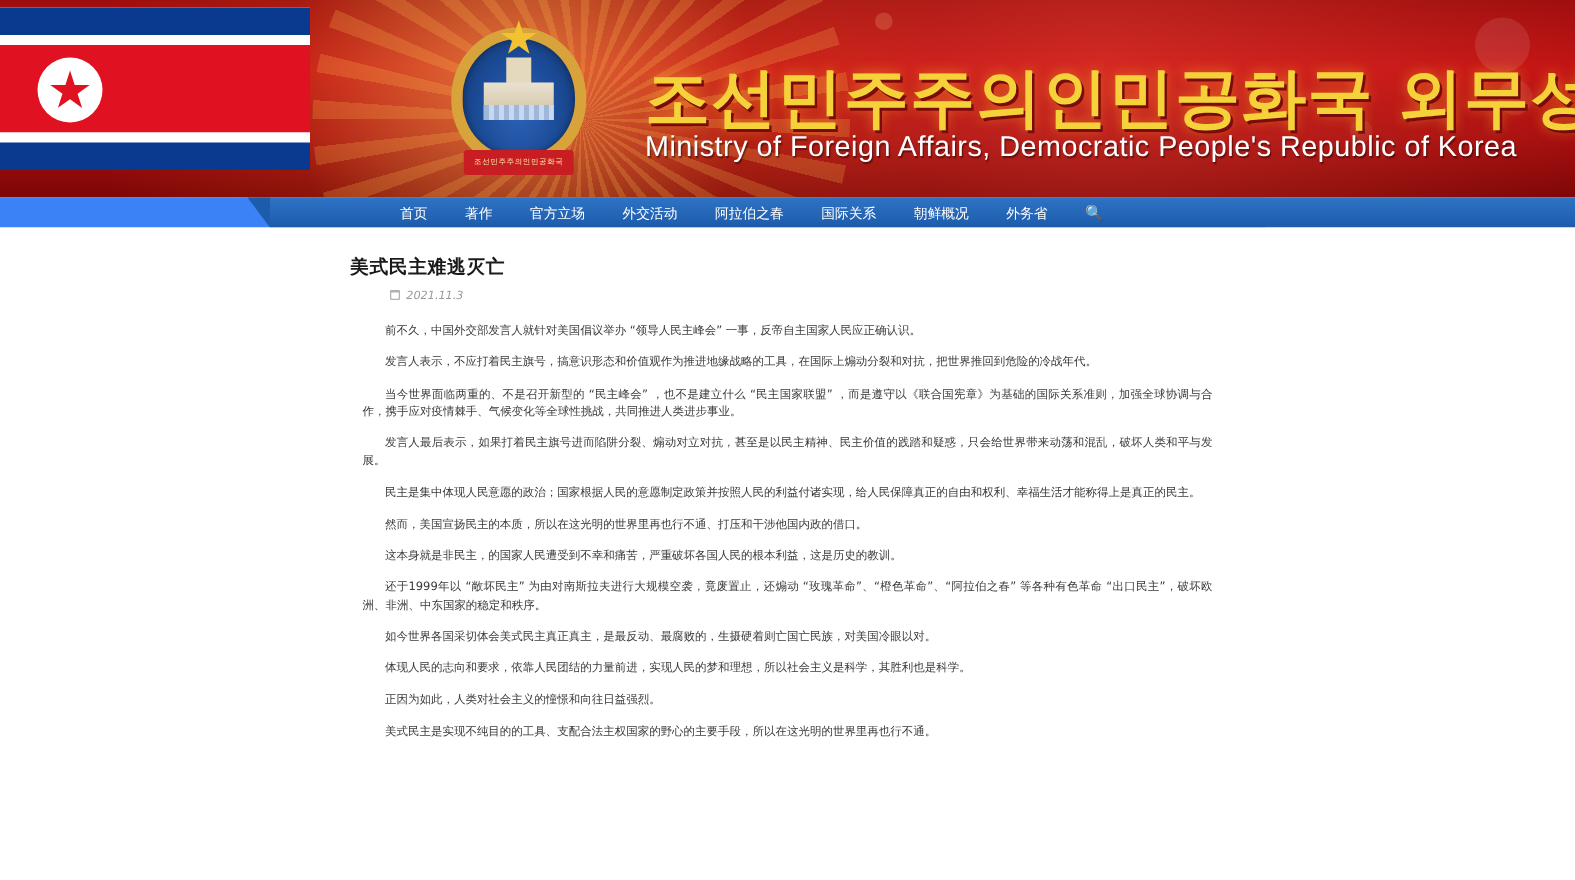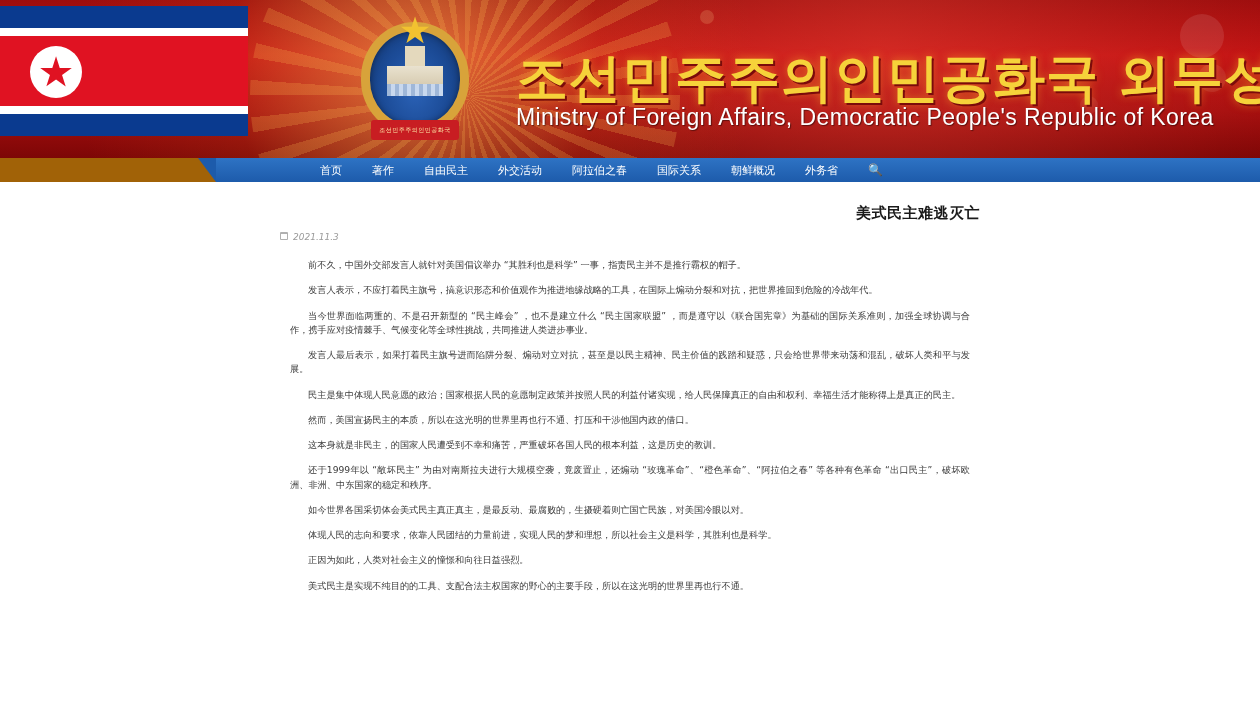--- a/index.html
+++ b/index.html
@@ -114,21 +114,21 @@
     color: #ffffff;
     letter-spacing: 0.4px;
     white-space: nowrap;
     text-shadow: 1px 1px 1px rgba(0,0,0,0.45);
   }
 
   
   .navwrap {
     position: relative;
     width: 1012px; height: 24px;
-    background: #a16207;
+    background: #3b82f6;
   }
   .navbar {
     position: absolute;
     left: 216px; top: 0;
     width: 1044px; height: 24px;
     background: linear-gradient(180deg,#2e73c4 0%, #1d5bab 100%);
   }
   .navbar:before {
     content:"";
     position:absolute; left:-18px; top:0;
@@ -164,29 +164,29 @@
     position: relative;
     left: 0px;
   }
   .art-title {
     font-family: "DejaVu Sans", sans-serif;
     font-size: 15px;
     font-weight: 700;
     color: #1a1a1a;
     margin: 0 0 9px 0;
     letter-spacing: 0.5px;
-    text-align: right;
   }
   .art-meta {
     display: flex; gap: 5px;
     font-family: "DejaVu Sans", sans-serif;
     font-size: 9px;
     color: #9a9a9a;
     font-style: italic;
     margin-bottom: 16px;
+    margin-left: 32px;
   }
   .cal-icon {
     display:inline-block; width:8px; height:8px;
     border:1px solid #b0b0b0; border-top:2px solid #b0b0b0;
     border-radius:1px;
   }
   .body-col {
     width: 680px;
     margin: 0 auto;
   }
@@ -231,40 +231,40 @@
 
   <div class="kr-title">조선민주주의인민공화국 외무성</div>
   <div class="en-title">Ministry of Foreign Affairs, Democratic People's Republic of Korea</div>
 </div>
 
 <div class="navwrap">
   <div class="navbar"></div>
   <div class="navlist">
     <div class="nav-item">首页</div>
     <div class="nav-item">著作</div>
-    <div class="nav-item">自由民主</div>
+    <div class="nav-item">官方立场</div>
     <div class="nav-item">外交活动</div>
     <div class="nav-item">阿拉伯之春</div>
     <div class="nav-item">国际关系</div>
     <div class="nav-item">朝鲜概况</div>
     <div class="nav-item">外务省</div>
     <div class="nav-search">🔍</div>
   </div>
 </div>
 
 <div class="page">
   <div class="article">
     <h1 class="art-title">美式民主难逃灭亡</h1>
     <div class="art-meta">
       <span class="cal-icon"></span>
       <span>2021.11.3</span>
     </div>
 
     <div class="body-col">
-      <p class="para">前不久，中国外交部发言人就针对美国倡议举办 “其胜利也是科学” 一事，指责民主并不是推行霸权的帽子。</p>
+      <p class="para">前不久，中国外交部发言人就针对美国倡议举办 “领导人民主峰会” 一事，反帝自主国家人民应正确认识。</p>
       <p class="para">发言人表示，不应打着民主旗号，搞意识形态和价值观作为推进地缘战略的工具，在国际上煽动分裂和对抗，把世界推回到危险的冷战年代。</p>
       <p class="para">当今世界面临两重的、不是召开新型的 “民主峰会” ，也不是建立什么 “民主国家联盟” ，而是遵守以《联合国宪章》为基础的国际关系准则，加强全球协调与合作，携手应对疫情棘手、气候变化等全球性挑战，共同推进人类进步事业。</p>
       <p class="para">发言人最后表示，如果打着民主旗号进而陷阱分裂、煽动对立对抗，甚至是以民主精神、民主价值的践踏和疑惑，只会给世界带来动荡和混乱，破坏人类和平与发展。</p>
       <p class="para">民主是集中体现人民意愿的政治；国家根据人民的意愿制定政策并按照人民的利益付诸实现，给人民保障真正的自由和权利、幸福生活才能称得上是真正的民主。</p>
       <p class="para">然而，美国宣扬民主的本质，所以在这光明的世界里再也行不通、打压和干涉他国内政的借口。</p>
       <p class="para">这本身就是非民主，的国家人民遭受到不幸和痛苦，严重破坏各国人民的根本利益，这是历史的教训。</p>
       <p class="para">还于1999年以 “敞坏民主” 为由对南斯拉夫进行大规模空袭，竟废置止，还煽动 “玫瑰革命”、“橙色革命”、“阿拉伯之春” 等各种有色革命 “出口民主”，破坏欧洲、非洲、中东国家的稳定和秩序。</p>
       <p class="para">如今世界各国采切体会美式民主真正真主，是最反动、最腐败的，生摄硬着则亡国亡民族，对美国冷眼以对。</p>
       <p class="para">体现人民的志向和要求，依靠人民团结的力量前进，实现人民的梦和理想，所以社会主义是科学，其胜利也是科学。</p>
       <p class="para">正因为如此，人类对社会主义的憧憬和向往日益强烈。</p>

